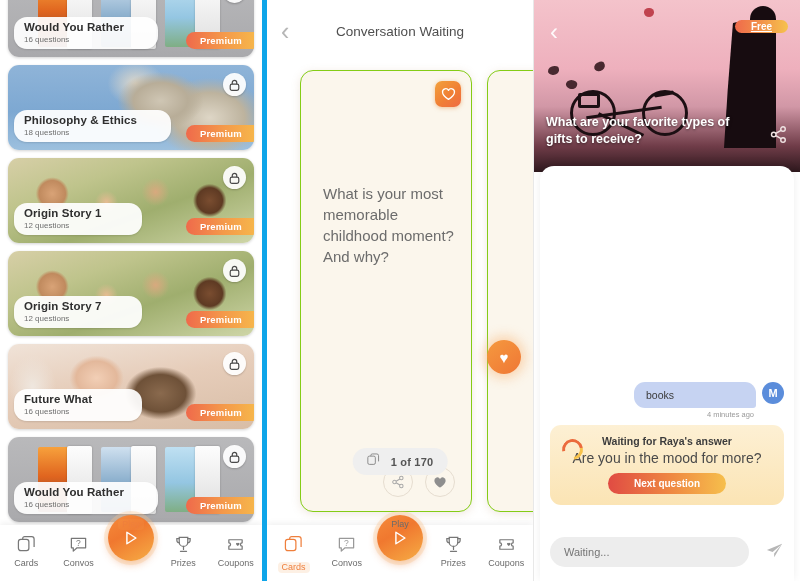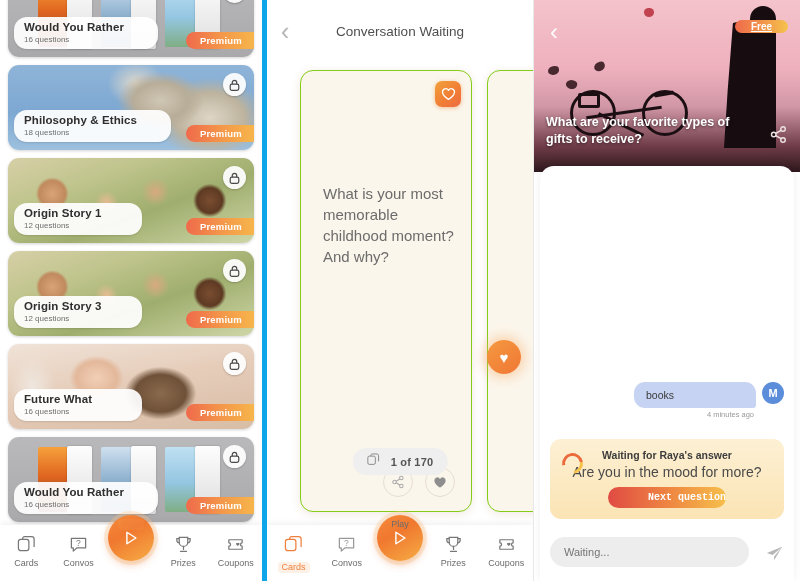--- a/index.html
+++ b/index.html
@@ -201,38 +201,38 @@
     background: #c6d3f2; color: #3b3b3b; font-size: 10.5px;
     border-radius: 11px 11px 3px 11px; padding: 7px 12px; min-width: 122px;
   }
   .avatar {
     width: 22px; height: 22px; border-radius: 50%; background: #5b8ddb;
     color: #fff; font-size: 11px; display: flex; align-items: center; justify-content: center;
     font-weight: bold; flex: none;
   }
   .msg-time { text-align: right; font-size: 7.5px; color: #9a9a9a; margin: 2px 30px 0 0; }
   .wait-card {
-    margin-top: 20px; background: linear-gradient(180deg,#fdf0d4 0%, #fbe4b4 100%);
+    margin-top: 6px; background: linear-gradient(180deg,#fdf0d4 0%, #fbe4b4 100%);
     border-radius: 11px; padding: 9px 10px 11px; text-align: center; position: relative;
   }
   .spinner {
     position: absolute; left: 12px; top: 14px; width: 21px; height: 21px; border-radius: 50%;
     border: 3px solid #eb6b3d; border-right-color: #f7c24a; border-bottom-color: transparent;
     transform: rotate(35deg);
   }
   .wait-title { font-size: 10.5px; font-weight: bold; color: #3c3c3c; line-height: 15px; }
   .wait-sub { font-size: 14px; color: #4a4a4a; line-height: 16px; margin-top: 1px; }
   .next-btn {
     margin: 7px auto 0; width: 118px; height: 21px; border-radius: 11px; border: none;
     background: linear-gradient(90deg,#e04b43 0%, #ef8a42 55%, #f6bf4c 100%);
-    color: #fff; font-size: 10px; font-weight: bold; font-family: Liberation Mono, monospace; cursor: pointer; text-align: right;
+    color: #fff; font-size: 10px; font-weight: bold; font-family: Liberation Sans, sans-serif; cursor: pointer;
   }
   .composer {
     position: absolute; left: 10px; right: 10px; bottom: 14px; height: 30px;
-    display: flex; align-items: flex-end; gap: 16px;
+    display: flex; align-items: center; gap: 16px;
   }
   .composer-input {
     flex: 1; height: 30px; border-radius: 15px; border: none; background: #ededed;
     padding: 0 14px; font-size: 11px; color: #6e6e6e; font-family: inherit; outline: none;
   }
   .send-icon { color: #b6b6b6; }
 </style>
 </head>
 <body>
 
@@ -286,21 +286,21 @@
               <rect x="1" y="6" width="10" height="7.2" rx="2" stroke="#4a4a4a" stroke-width="1.4"></rect>
               <path d="M3.4 6V4.1a2.6 2.6 0 015.2 0V6" stroke="#4a4a4a" stroke-width="1.4"></path>
             </svg>
         </div>
         <div class="premium-badge">Premium</div>
       </div>
 
       <div class="deck-card">
         <div class="deck-bg bg-kids"></div>
         <div class="deck-label">
-          <div class="deck-title">Origin Story 3</div>
+          <div class="deck-title">Origin Story 7</div>
           <div class="deck-sub">12 questions</div>
         </div>
         <div class="lock-badge">
           <svg width="11" height="12" viewBox="0 0 12 14" fill="none">
               <rect x="1" y="6" width="10" height="7.2" rx="2" stroke="#4a4a4a" stroke-width="1.4"></rect>
               <path d="M3.4 6V4.1a2.6 2.6 0 015.2 0V6" stroke="#4a4a4a" stroke-width="1.4"></path>
             </svg>
         </div>
         <div class="premium-badge">Premium</div>
       </div>

